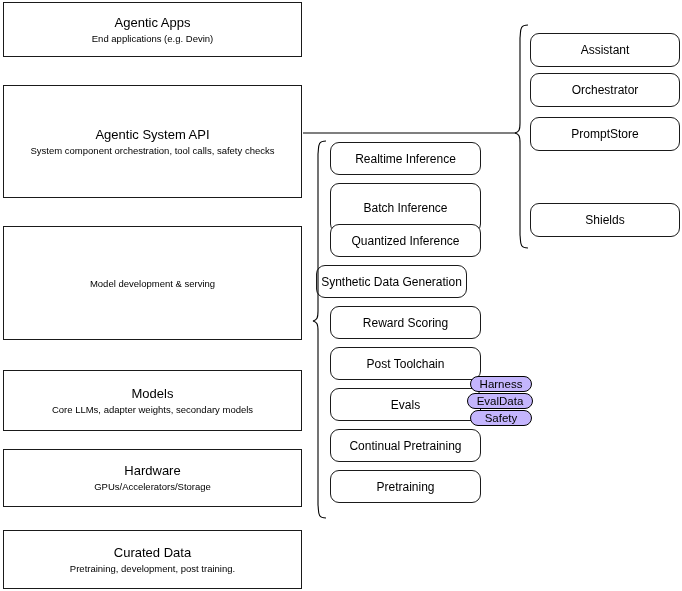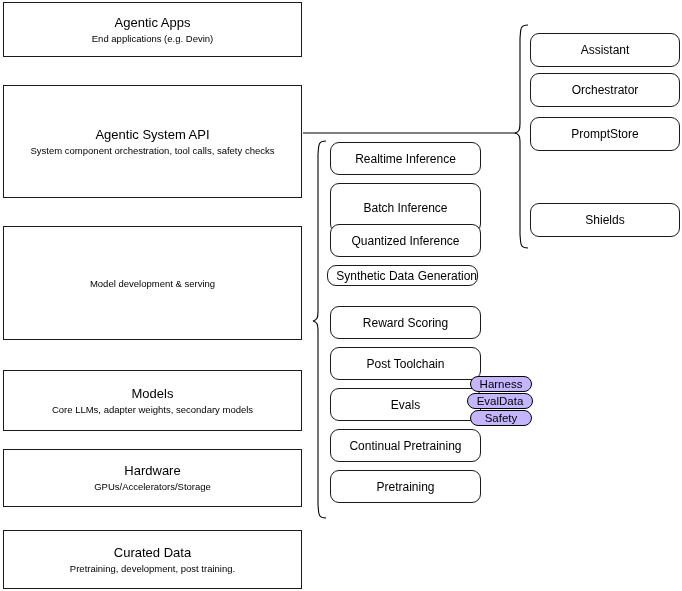--- a/index.html
+++ b/index.html
@@ -139,21 +139,21 @@
 
   <div class="box node" style="left:330px; top:142px; width:151px; height:33px;">
     <span>Realtime Inference</span>
   </div>
   <div class="box node" style="left:330px; top:183px; width:151px; height:50px;">
     <span>Batch Inference</span>
   </div>
   <div class="box node" style="left:330px; top:224px; width:151px; height:33px;">
     <span>Quantized Inference</span>
   </div>
-  <div class="box node" style="left:327px; top:265px; width:151px; height:21px;align-items:flex-end;">
+  <div class="box node" style="left:316px; top:265px; width:151px; height:33px;">
     <span>Synthetic Data Generation</span>
   </div>
   <div class="box node" style="left:330px; top:306px; width:151px; height:33px;">
     <span>Reward Scoring</span>
   </div>
   <div class="box node" style="left:330px; top:347px; width:151px; height:33px;">
     <span>Post Toolchain</span>
   </div>
   <div class="box node" style="left:330px; top:388px; width:151px; height:33px;">
     <span>Evals</span>

